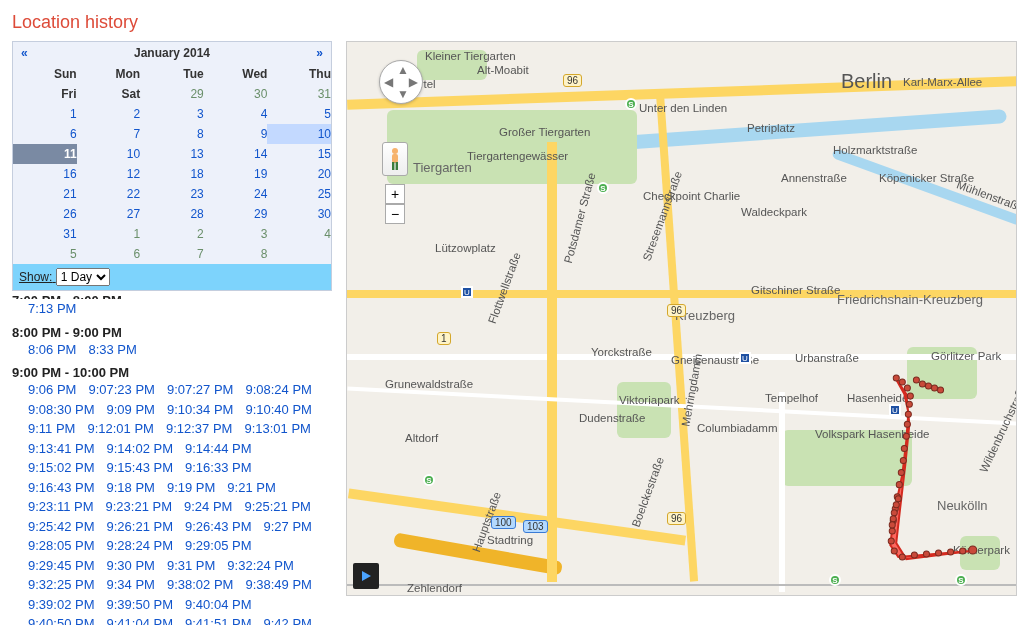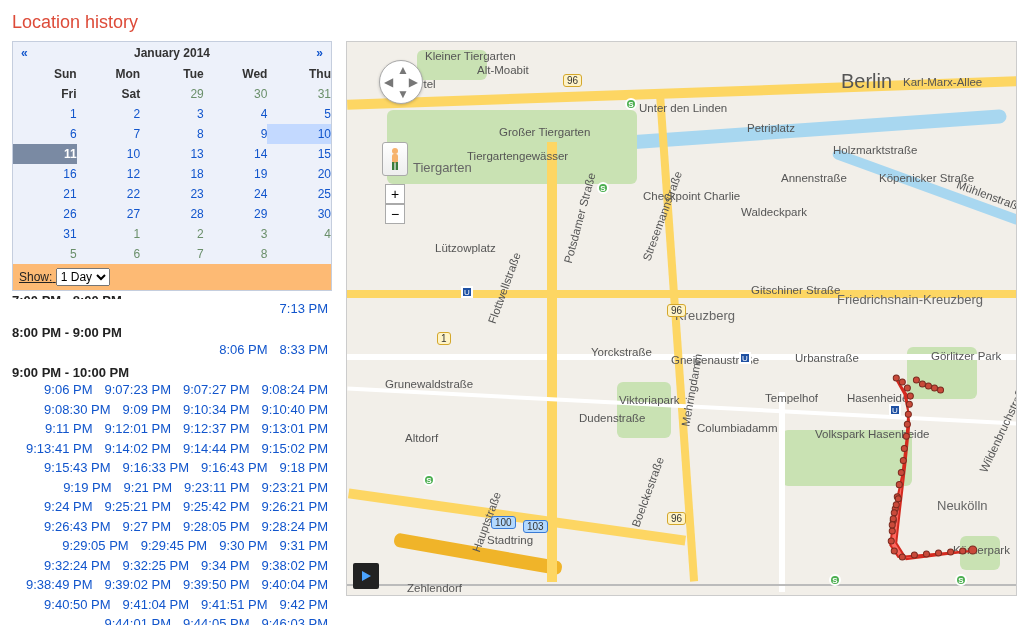--- a/index.html
+++ b/index.html
@@ -12,27 +12,27 @@
   .calendar { background: #edf1fa; border: 1px solid #c5cede; font-size: 12px; width: 320px; }
   .cal-header { display: flex; align-items: center; justify-content: space-between; padding: 4px 8px; color: #15c; font-weight: bold; }
   .cal-nav { cursor: pointer; color: #15c; font-weight: bold; }
   .cal-title { flex: 1; text-align: center; color: #333; font-weight: bold; }
   .cal-grid { display: grid; grid-template-columns: repeat(5, 1fr); text-align: right; }
   .cal-dh { color: #333; font-weight: bold; padding: 3px 0; }
   .cal-cell { padding: 3px 0; cursor: pointer; color: #15c; }
   .cal-cell.other { color: #6a8f6a; }
   .cal-cell.sel-range { background: #c3d9ff; }
   .cal-cell.sel-end { background: #7a8aa3; color: #fff; font-weight: bold; }
-  .show-row { padding: 4px 6px; background: #fdba74; font-size: 12px; text-decoration: underline; }
+  .show-row { padding: 4px 6px; background: #7dd3fc; font-size: 12px; text-decoration: underline; }
   .show-row select { font-size: 12px; }
 
   .timeline { height: 360px; overflow: hidden; padding-top: 6px; font-size: 13px; }
   .tl-hour { margin: 6px 0 4px 0; }
   .tl-hour-label { font-weight: bold; }
-  .tl-times { margin-left: 4px; line-height: 1.5; text-align: right; }
+  .tl-times { margin-left: 16px; line-height: 1.5; }
   .tl-time { display: inline-block; margin-right: 12px; color: #15c; cursor: pointer; }
 
   .map-bg { position: absolute; inset: 0; background: #f2efe9; }
   .road { position: absolute; background: #fff; }
   .hwy { background: #fdd663; }
   .hwy2 { background: #f0b429; }
   .rail { position: absolute; background: #bbb; height: 2px; }
   .park { position: absolute; background: #c9e2b3; border-radius: 6px; }
   .water { position: absolute; background: #a8d7f0; }
   .label { position: absolute; font-size: 11.5px; color: #555; white-space: nowrap; pointer-events:none; }

